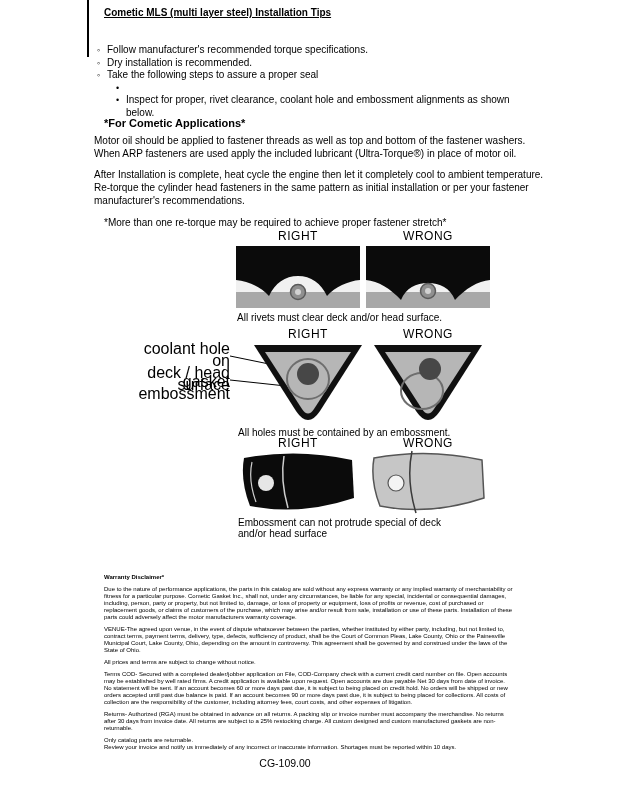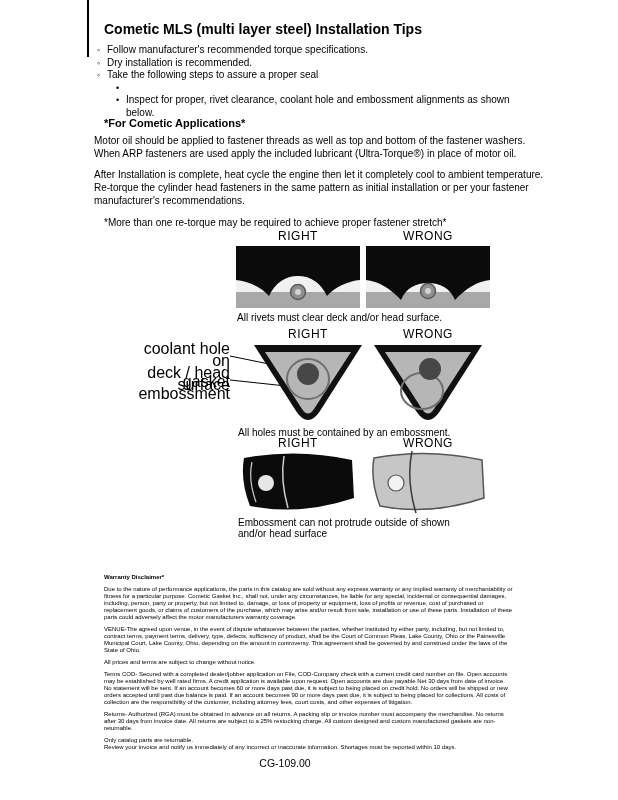--- a/index.html
+++ b/index.html
@@ -5,21 +5,21 @@
   * { margin:0; padding:0; box-sizing:border-box; }
   html,body { background:#fff; }
   body {
     width:618px; height:800px; position:relative; overflow:hidden;
     font-family:"Liberation Sans", sans-serif; color:#000;
   }
   .abs { position:absolute; }
 
   .left-mark { left:87px; top:0; width:2px; height:57px; background:#000; }
 
-  .title { left:104px; top:21px; font-size:14px; font-weight:700; white-space:nowrap; }
+  .title { left:104px; top:7px; font-size:10px; font-weight:700; text-decoration:underline; white-space:nowrap; }
 
   .bullets { left:97px; top:44px; width:440px; font-size:10px; line-height:12.6px; }
   .bullet { display:flex; }
   .bullet .marker { flex:0 0 10px; width:10px; font-size:9px; }
   .bullet.sub { margin-left:19px; }
 
   .diesel-heading { left:104px; top:117px; font-size:11px; font-weight:700; }
   .para { left:94px; width:452px; font-size:10px; line-height:13px; }
   .para1 { top:134px; }
   .para2 { top:168px; }
@@ -156,21 +156,21 @@
     <path d="M16,12 Q12,30 20,52" fill="none" stroke="#cfcfcf" stroke-width="1.2"></path>
   </svg>
 </div>
 <div class="abs panel" id="r3-wrong">
   <svg viewBox="0 0 124 64">
     <path d="M8,8 Q62,-2 116,10 L118,48 Q64,66 14,56 Q4,30 8,8 Z" fill="#c6c6c6" stroke="#555" stroke-width="1.5"></path>
     <circle cx="30" cy="33" r="8" fill="#f4f4f4" stroke="#555" stroke-width="1.2"></circle>
     <path d="M46,1 Q40,30 50,63" fill="none" stroke="#3a3a3a" stroke-width="1.5"></path>
   </svg>
 </div>
-<div class="abs caption preline" id="r3-caption">Embossment can not protrude outside of shown
+<div class="abs caption preline" id="r3-caption">Embossment can not protrude special of deck
 and/or head surface</div>
 
 <div class="abs disclaimer">
   <div class="disc-heading">Warranty Disclaimer*</div>
   <p>Due to the nature of performance applications, the parts in this catalog are sold without any express warranty or any implied warranty of merchantability or fitness for a particular purpose.  Cometic Gasket Inc., shall not, under any circumstances, be liable for any special, incidental or consequential damages, including, person, party or property, but not limited to, damage, or loss of property or equipment, loss of profits or revenue, cost of purchased or replacement goods, or claims of customers of the purchase, which may arise and/or result from sale, installation or use of these parts.  Installation of these parts could adversely affect the motor manufacturers warranty coverage.</p>
   <p>VENUE-The agreed upon venue, in the event of dispute whatsoever between the parties, whether instituted by either party, including, but not limited to, contract terms, payment terms, delivery, type, defects, sufficiency of product, shall be the Court of Common Pleas, Lake County, Ohio or the Painesville Municipal Court, Lake County, Ohio, depending on the amount in controversy.  This agreement shall be governed by and construed under the laws of the State of Ohio.</p>
   <p>All prices and terms are subject to change without notice.</p>
   <p>Terms COD- Secured with a completed dealer/jobber application on File, COD-Company check with a current credit card number on file.  Open accounts may be established by well rated firms.  A credit application is available upon request.  Open accounts are due payable Net 30 days from date of invoice.  No statement will be sent.  If an account becomes 60 or more days past due, it is subject to being placed on credit hold.  No orders will be shipped or new orders accepted until past due balance is paid.  If an account becomes 90 or more days past due, it is subject to being placed for collections.  All costs of collection are the responsibility of the customer, including attorney fees, court costs, and other expenses of litigation.</p>
   <p>Returns- Authorized (RGA) must be obtained in advance on all returns.  A packing slip or invoice number must accompany the merchandise.  No returns after 30 days from invoice date.  All returns are subject to a 25% restocking charge.  All custom designed and custom manufactured gaskets are non-returnable.</p>
   <p class="preline">Only catalog parts are returnable.

